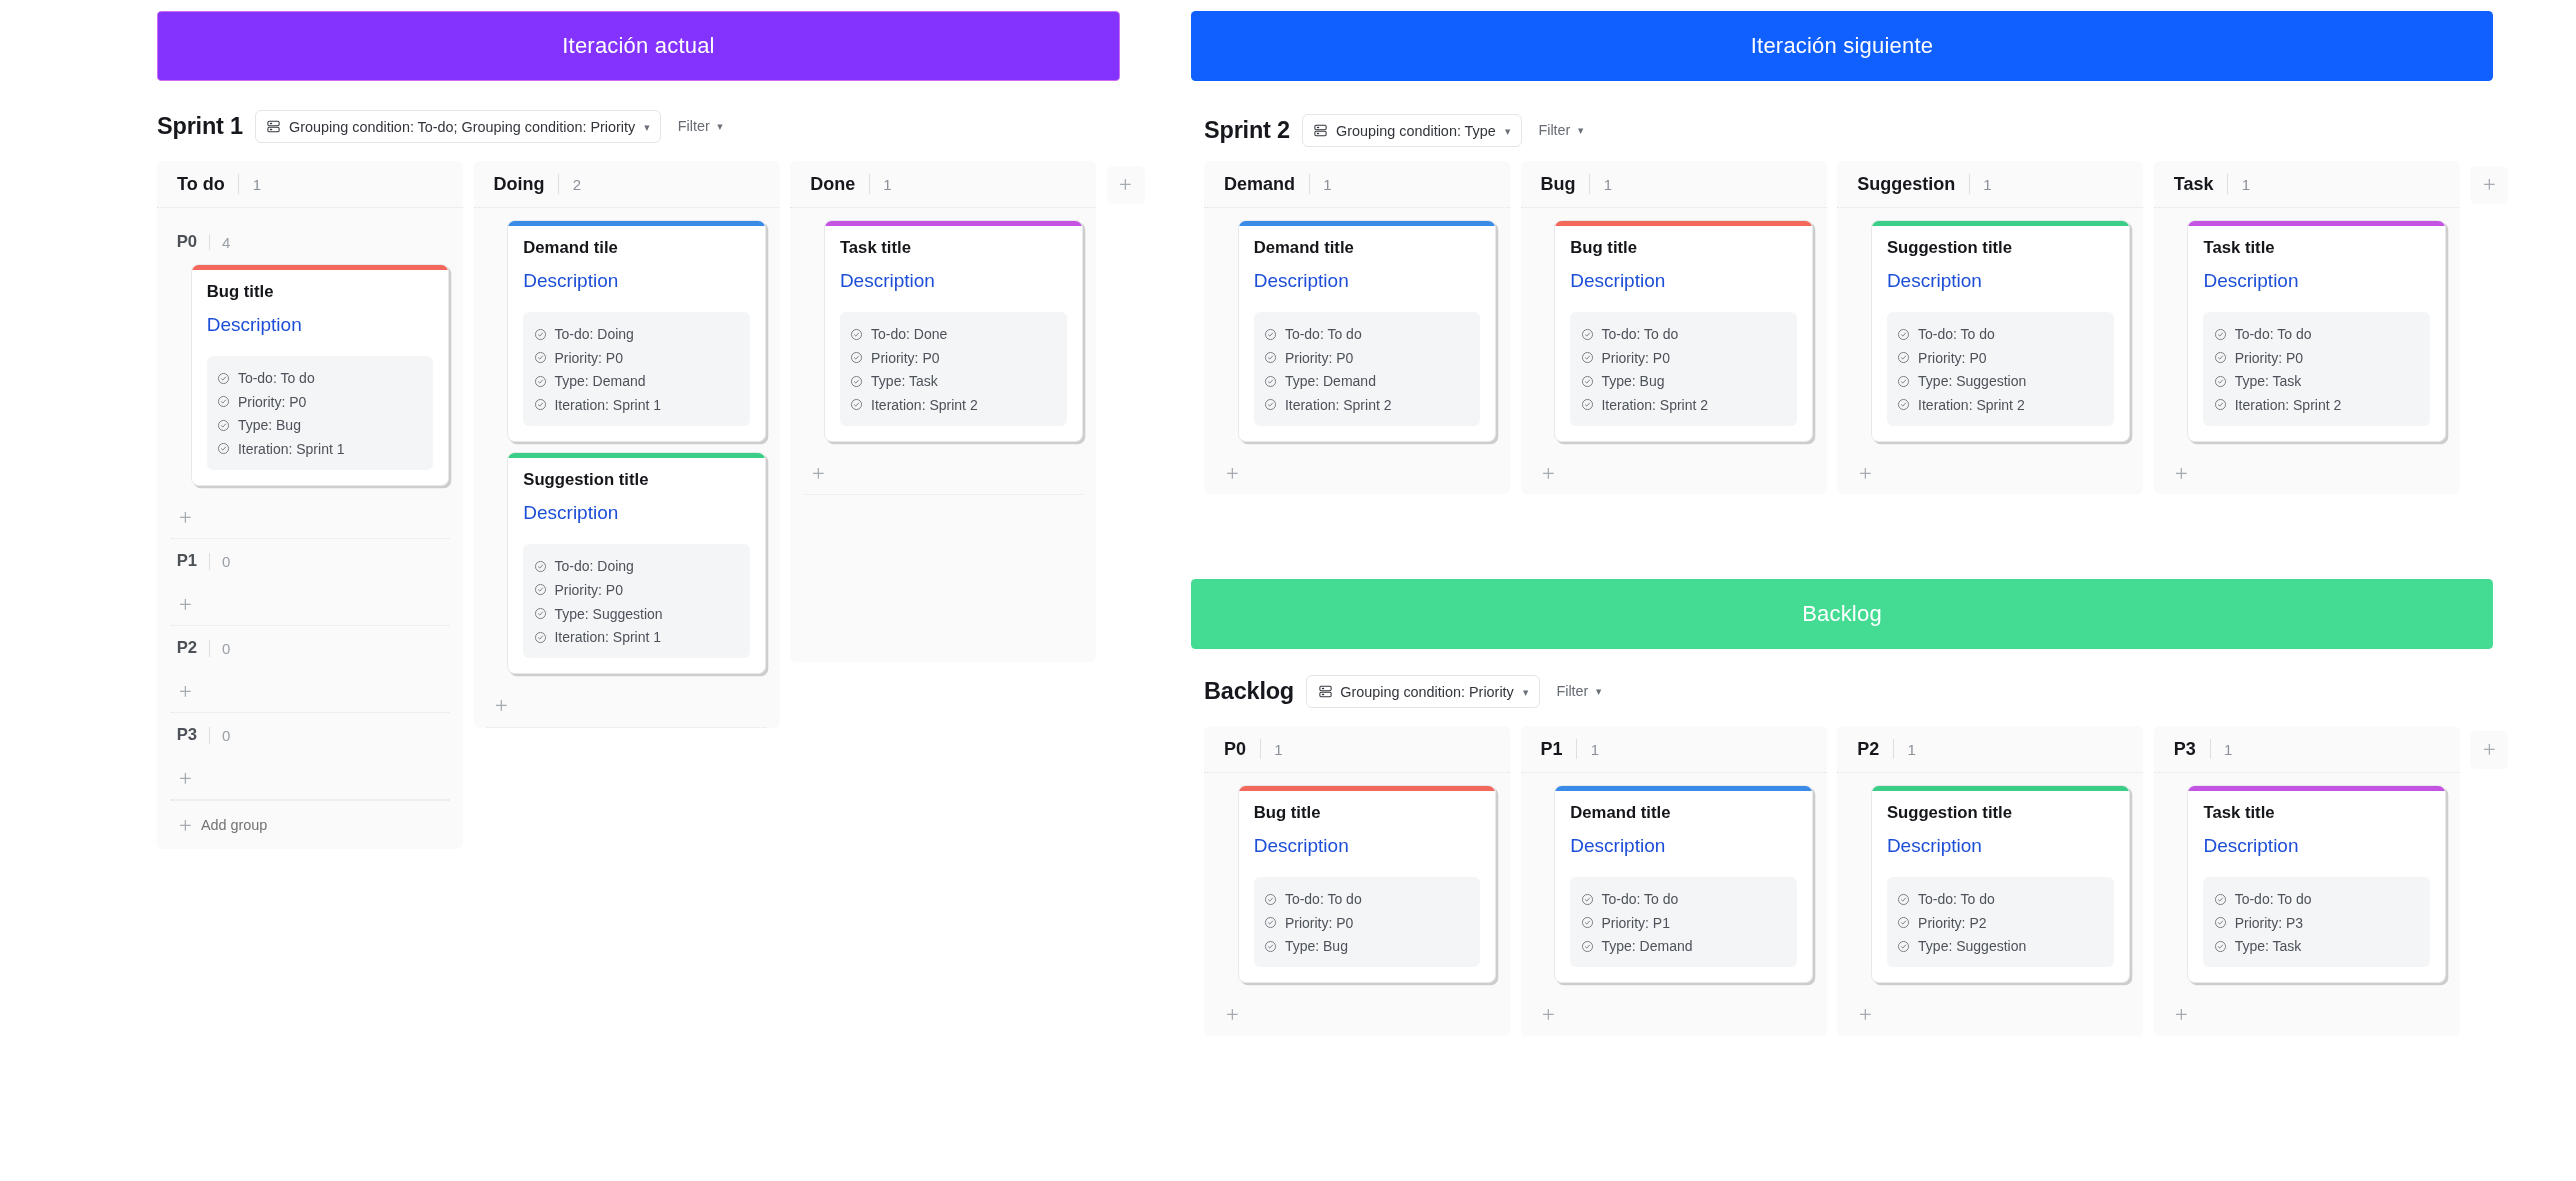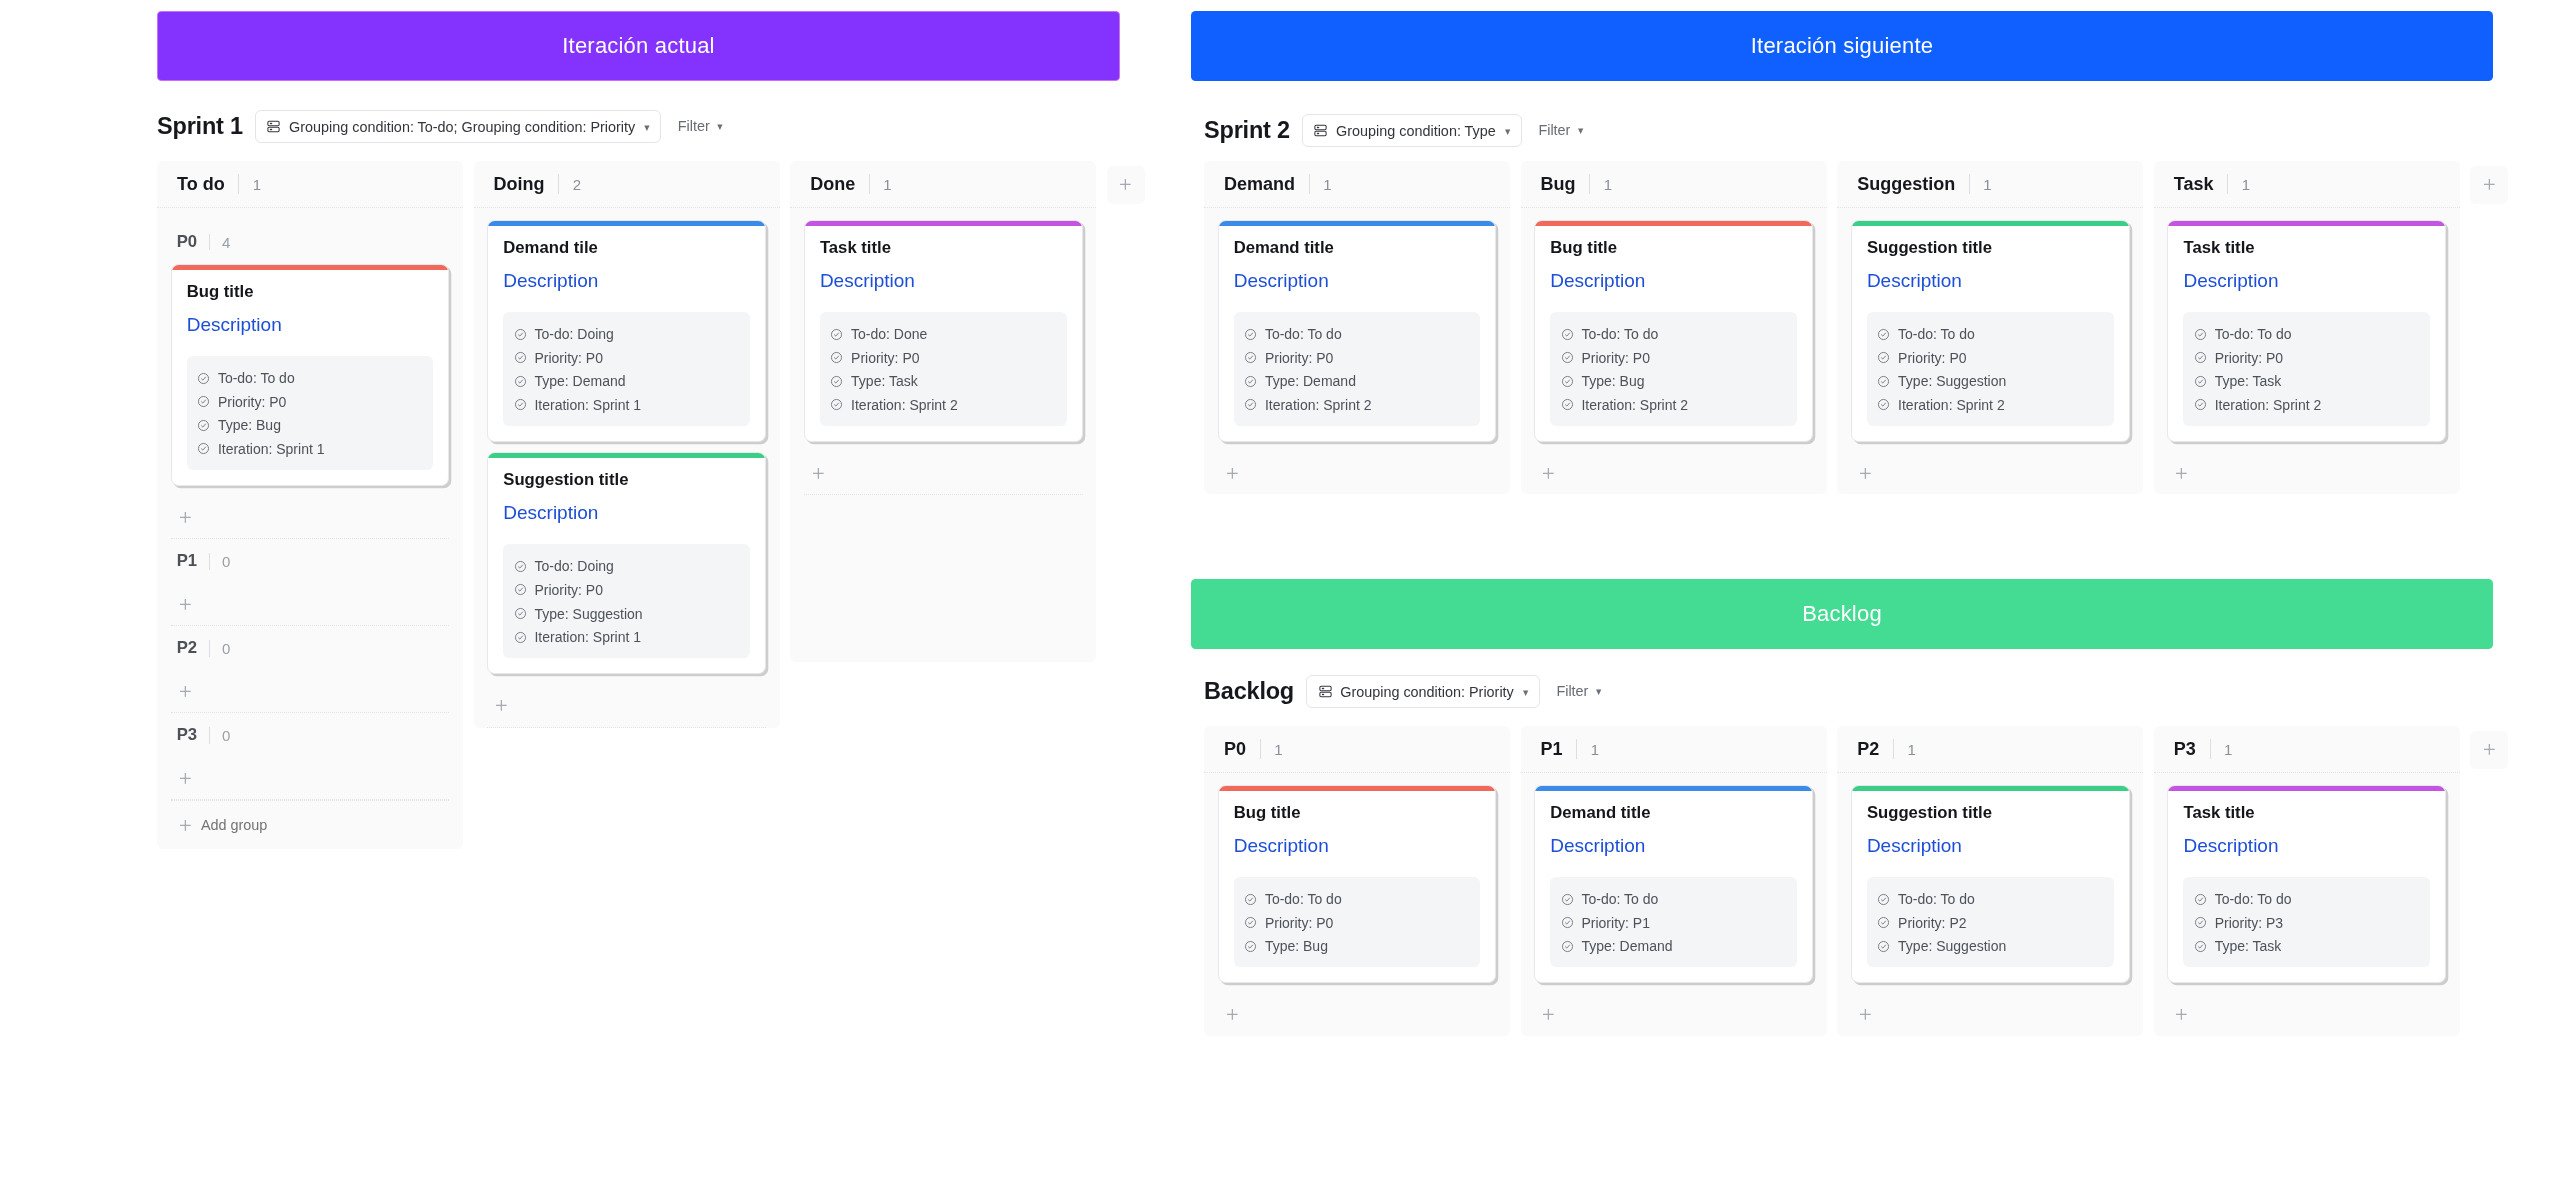--- a/index.html
+++ b/index.html
@@ -108,20 +108,21 @@
   
   .card {
     position: relative;
     background: #ffffff;
     border: 0.8px solid #e6e8eb;
     border-radius: 7.6px;
     box-shadow: 2.3px 2.3px 0 0 rgba(0,0,0,.18);
     padding: 16.7px 15px 15px 15px;
     margin-bottom: 10.6px;
     overflow: hidden;
+    margin-left: 20px;
   }
   .card::before {
     content: "";
     position: absolute;
     left: 0; right: 0; top: 0;
     height: 4.6px;
   }
   .card.accent-bug::before        { background: #f2685a; }
   .card.accent-demand::before     { background: #3a8ae8; }
   .card.accent-suggestion::before { background: #3bce87; }

